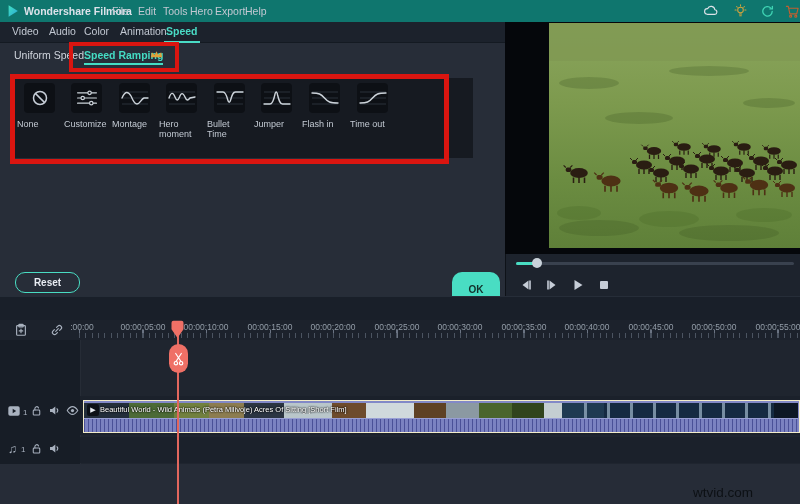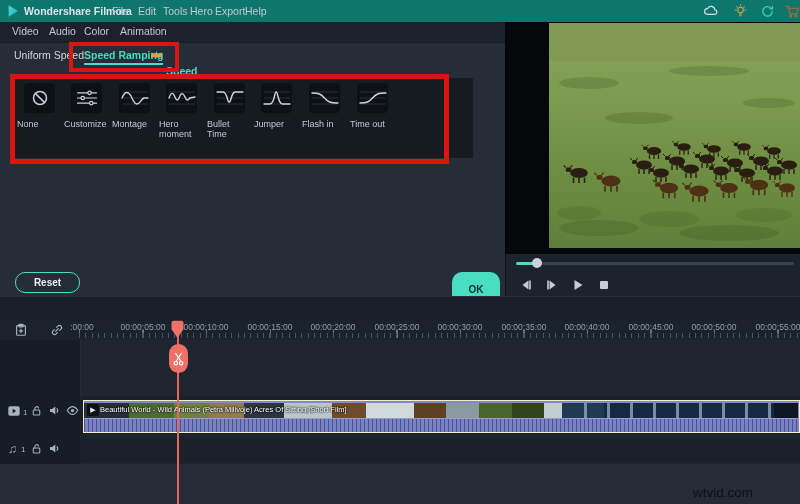--- a/index.html
+++ b/index.html
@@ -10,21 +10,21 @@
   .ic{stroke:#a9b2bf;fill:none;stroke-width:1.3;stroke-linecap:round;stroke-linejoin:round;}
   .ic .fl{fill:#a9b2bf;stroke:none;}
   
   #topbar{left:0;top:0;width:800px;height:22px;background:#0f766e;}
   .menu-item{font-size:10.5px;color:#c2c8d2;line-height:22px;cursor:default;text-align:center;}
   #brand{left:24px;top:0;font-size:10.5px;color:#dde2ea;line-height:22px;font-weight:bold;}
   #proj-title{left:443px;top:0;font-size:10.5px;color:#ced4dc;line-height:22px;}
   
   #tabrow{left:0;top:22px;width:505px;height:20px;background:#1c222c;border-bottom:1px solid #141a22;}
   .tab{font-size:10.5px;color:#c2c8d2;line-height:19px;padding:0 2px;}
-  .tab.active{color:#4adcc6;font-weight:bold;border-bottom:2px solid #4adcc6;margin-top:40px;}
+  .tab.active{color:#4adcc6;font-weight:bold;border-bottom:2px solid #4adcc6;}
   
   .mode{font-size:10.5px;color:#d0d5dd;}
   .mode.active{color:#44dcc4;font-weight:bold;border-bottom:2px solid #44dcc4;padding-bottom:2px;}
   .redbox{border:4px solid #da1510;background:transparent;pointer-events:none;z-index:30;}
   
   #preset-panel{left:14px;top:78px;width:459px;height:80px;background:#161a21;}
   .tile{width:31px;height:30px;background:#0d1015;border-radius:4px;display:flex;align-items:center;justify-content:center;}
   .tile-label{font-size:9px;color:#c3cad3;line-height:1.15;width:46px;}
   .curve{stroke:#ccd3da;fill:none;stroke-width:1.4;stroke-linecap:round;}
   .grid line{stroke:#2b313b;stroke-width:1;}

